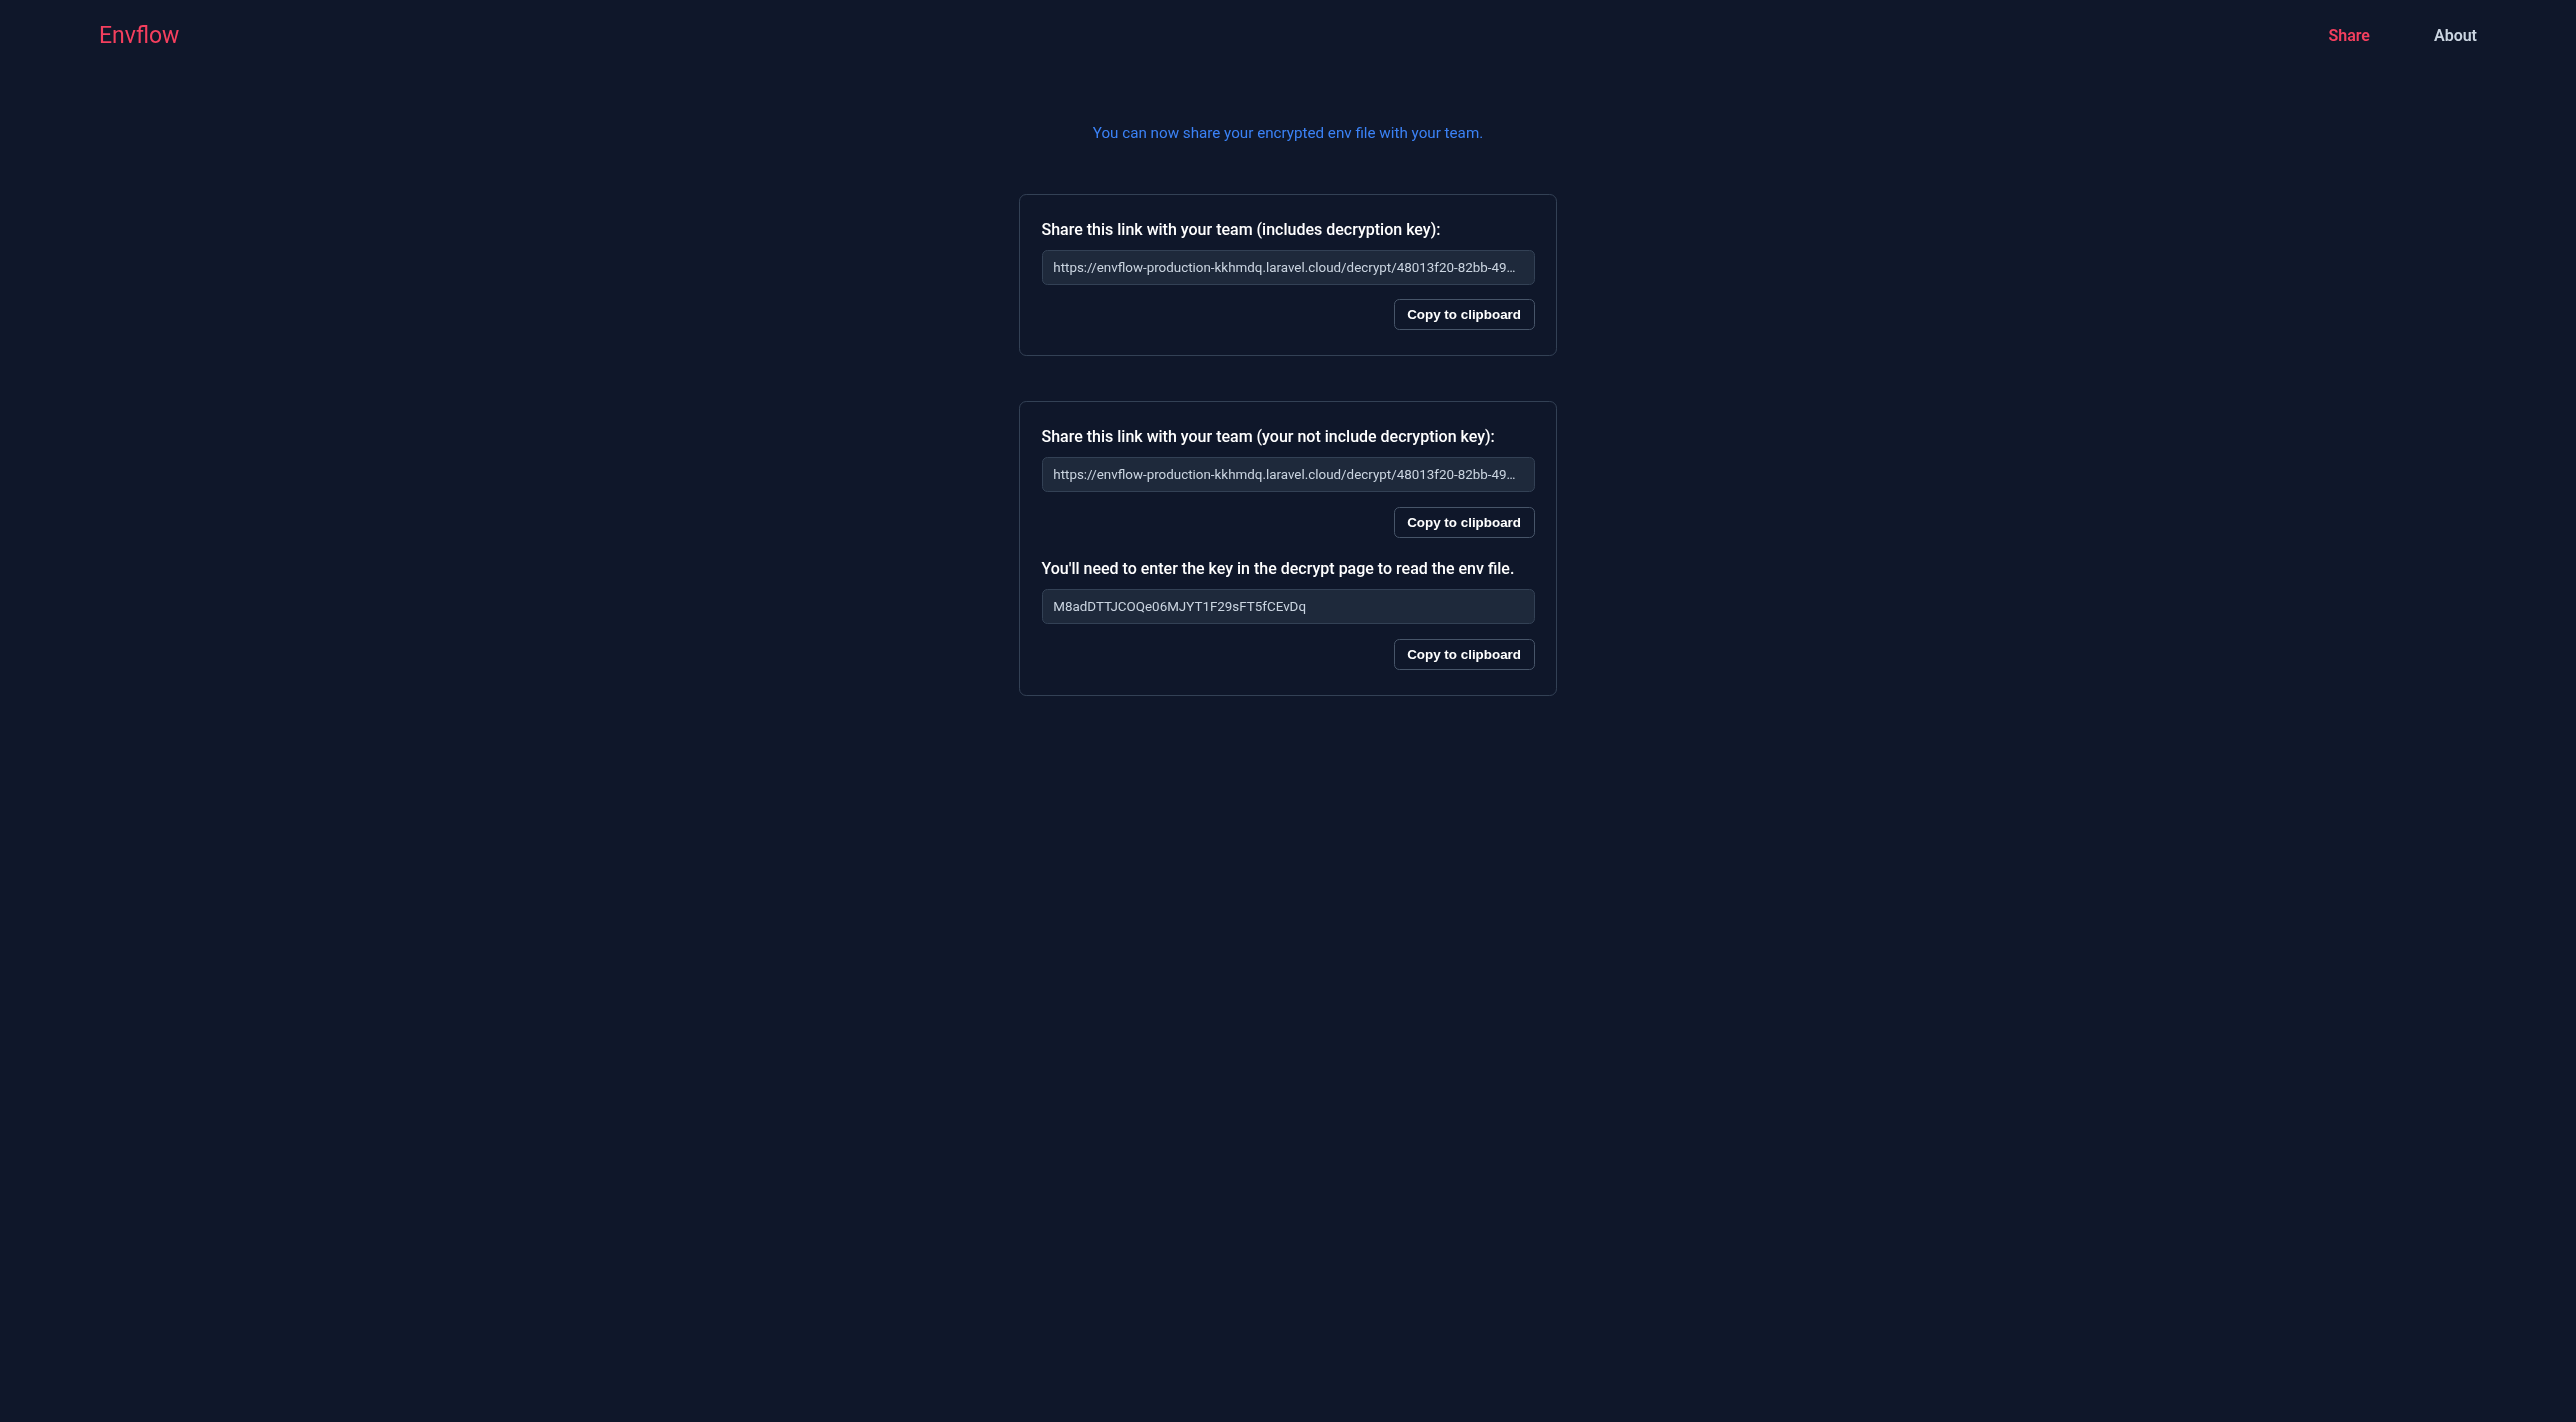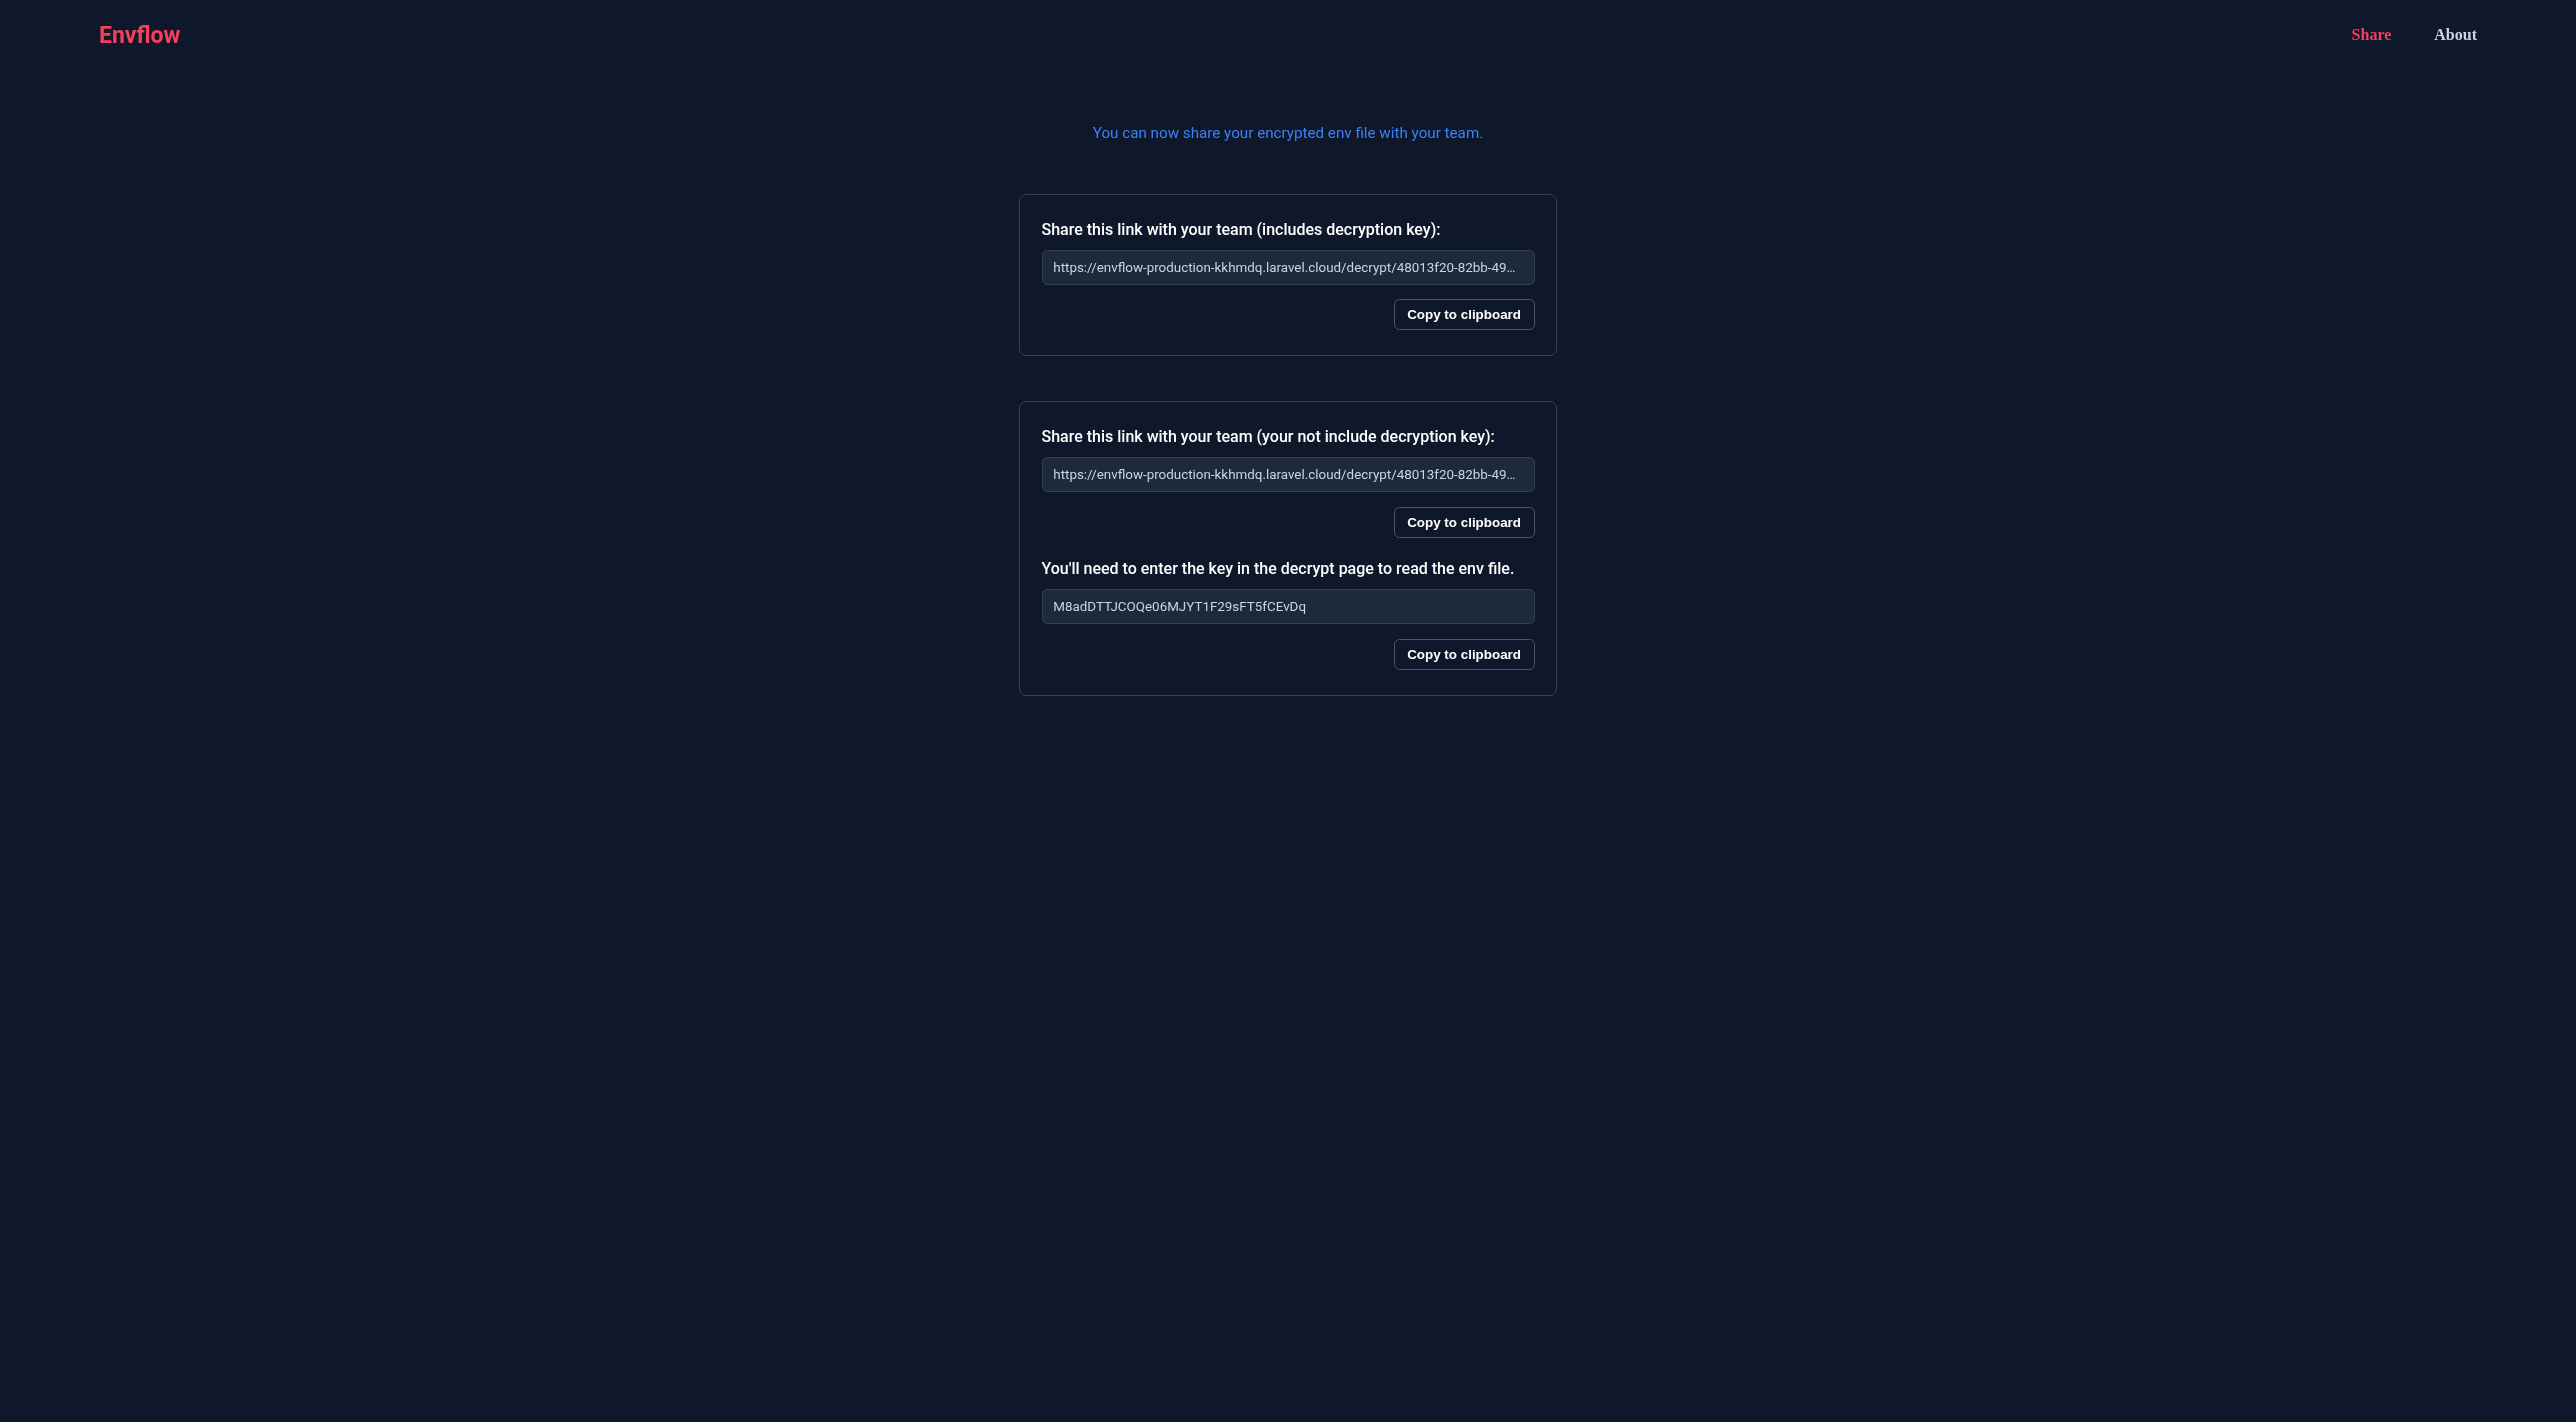--- a/index.html
+++ b/index.html
@@ -17,28 +17,27 @@
 
     .header {
       display: flex;
       justify-content: space-between;
       align-items: center;
       padding: 21.5px 99px;
     }
 
     .logo {
       font-size: 23px;
-      font-weight: 700;
+      font-weight: 400;
       color: #f43f5e;
     }
 
     .nav {
       display: flex;
-      gap: 43px;
-      font-family: Liberation Serif, serif;
+      gap: 64px;
     }
 
     .nav-link {
       font-size: 16px;
       font-weight: 600;
       text-decoration: none;
       cursor: pointer;
     }
 
     .nav-link.active {

